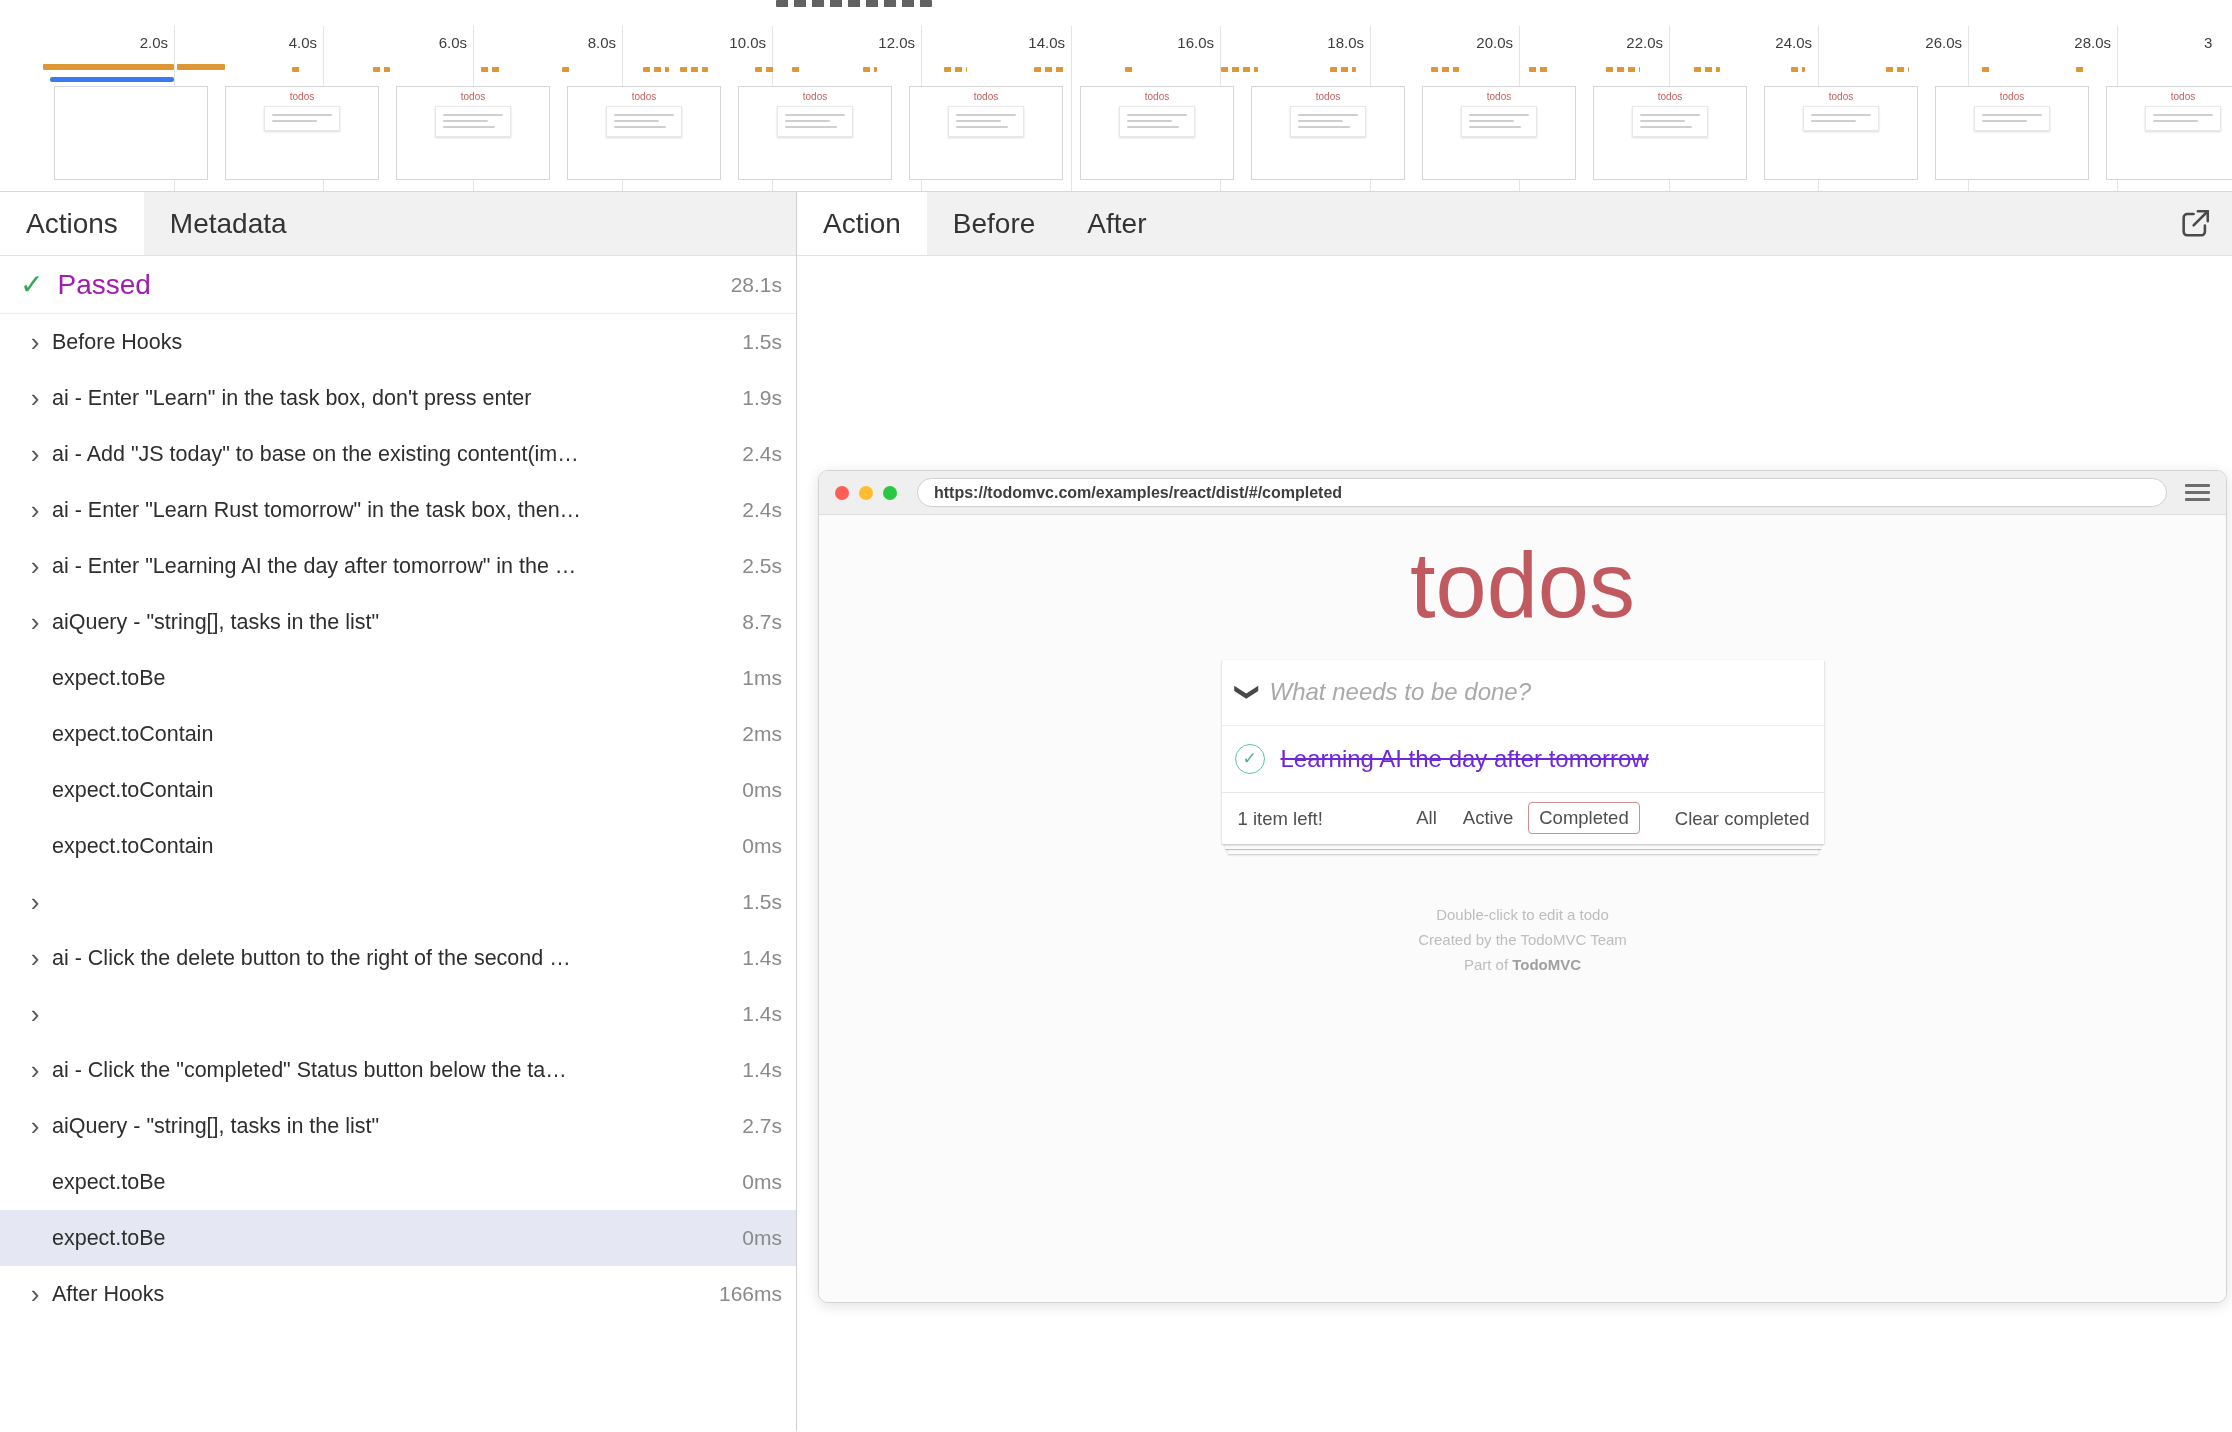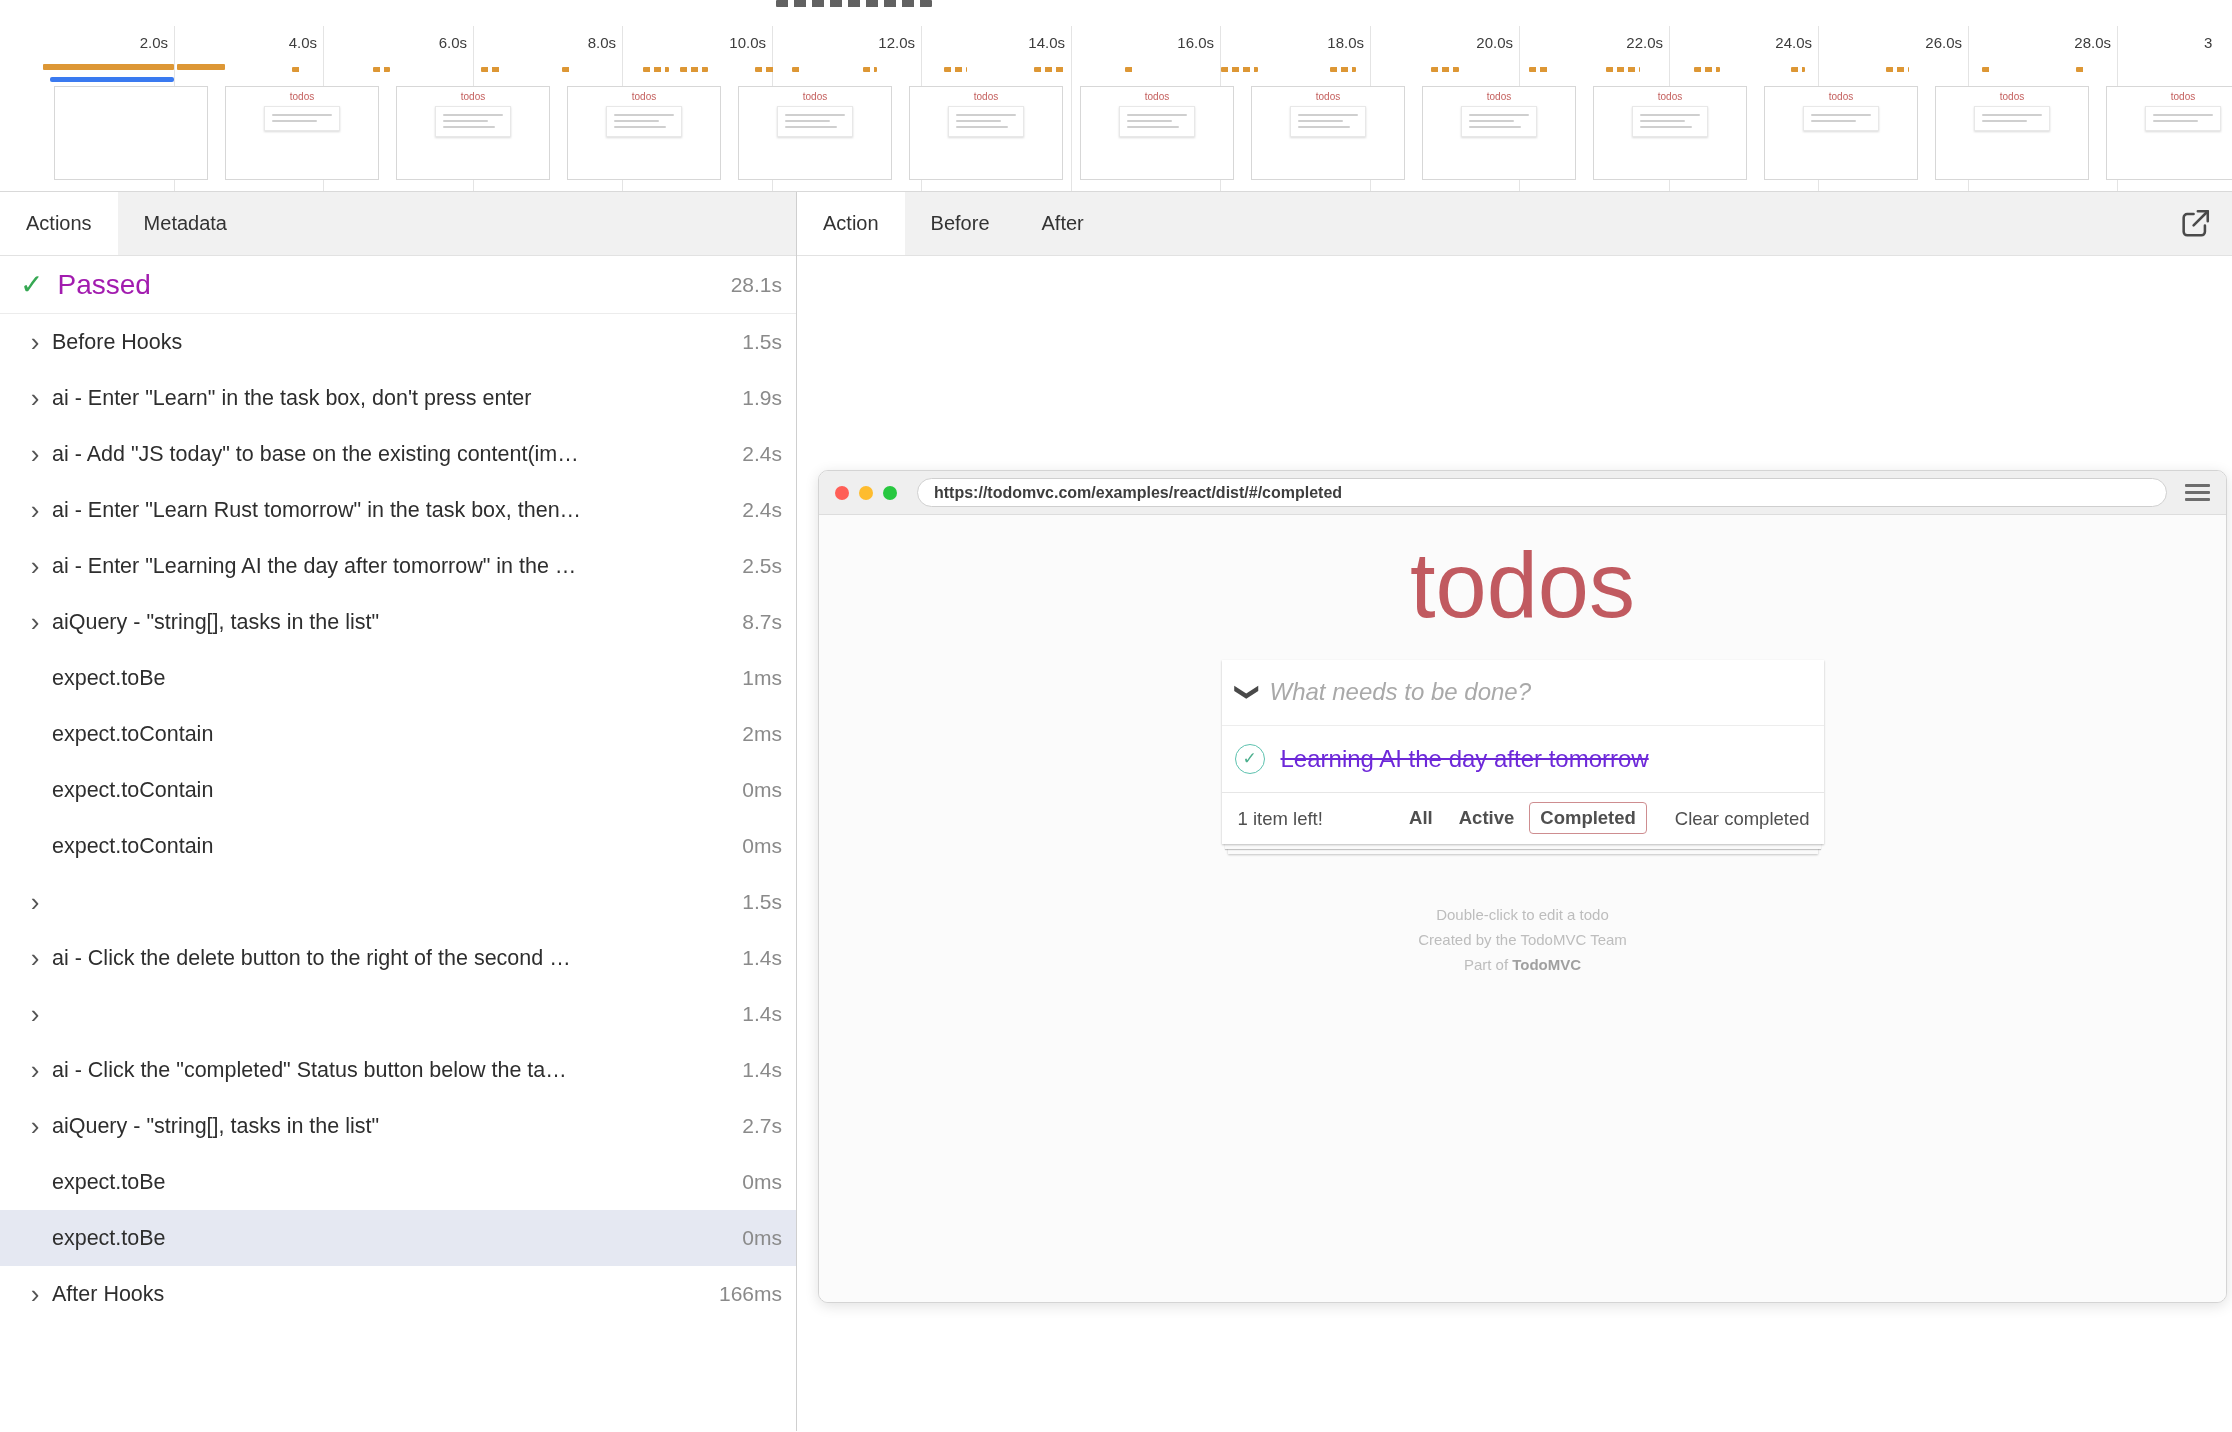--- a/index.html
+++ b/index.html
@@ -35,21 +35,21 @@
   .t-line:nth-child(2){ margin-right:22px; }
   .t-line:nth-child(3){ margin-right:15px; }
 
   
   .main { display:flex; height:1239px; }
   .left  { width:797px; border-right:1px solid #cfcfcf; display:flex; flex-direction:column; background:#fff; }
   .right { flex:1; display:flex; flex-direction:column; background:#fff; }
 
   .tabbar { height:64px; background:#f1f1f1; display:flex; align-items:stretch;
     border-bottom:1px solid #e2e2e2; flex:none; position:relative; }
-  .tab { padding:0 26px; line-height:63px; font-size:20px; color:#333; cursor:default; }
+  .tab { padding:0 26px; line-height:63px; font-size:28px; color:#333; cursor:default; }
   .tab.active { background:#fff; }
 
   .status-row { height:58px; display:flex; align-items:center; border-bottom:1px solid #ececec; padding:0 14px; }
   .check { color:#36a853; font-size:28px; margin:0 14px 0 6px; line-height:1; }
   .status-label { font-size:28px; color:#a21caf; }
   .duration { margin-left:auto; color:#8a8a8a; font-size:21px; white-space:nowrap; padding-left:12px; }
 
   .row { height:56px; display:flex; align-items:center; padding-right:14px; font-size:21.5px; color:#2e2e2e; }
   .row .chev { width:34px; text-align:center; color:#555; font-size:26px; line-height:56px; flex:none; }
   .row.haschev { padding-left:18px; }
@@ -86,21 +86,21 @@
   .toggle-all { width:48px; padding-left:16px; color:#494949; font-size:24px; flex:none; }
   .toggle-all span { display:inline-block; transform:rotate(90deg); }
   .placeholder { font-style:italic; font-size:24px; color:#a9a9a9; }
   .todo-row { height:66px; display:flex; align-items:center; padding-left:13px; }
   .toggle-circle { width:30px; height:30px; border:1.5px solid #5dc2af; border-radius:50%;
     display:flex; align-items:center; justify-content:center; color:#4caf8d; font-size:17px; flex:none; }
   .todo-text { margin-left:16px; font-size:24px; color:#6d28d9; text-decoration:line-through; }
   .card-footer { height:52px; border-top:1px solid #e6e6e6; position:relative; font-size:18.5px; color:#4f4f4f; }
   .items-left { position:absolute; left:16px; top:0; line-height:52px; }
   .filters { position:absolute; left:0; right:0; top:0; height:100%;
-    display:flex; justify-content:center; align-items:center; gap:4px;font-weight:bold; }
+    display:flex; justify-content:center; align-items:center; gap:4px; }
   .filter { padding:4px 10px; border:1px solid transparent; border-radius:4px; }
   .filter.active-filter { border-color:#ce8d90; }
   .clear-completed { position:absolute; right:14px; top:0; line-height:52px; }
 
   .page-info { margin-top:58px; text-align:center; font-size:15px; color:#bdbdbd; line-height:25px; }
   .page-info b { color:#a0a0a0; font-weight:bold; }
 </style>
 </head>
 <body>
 

